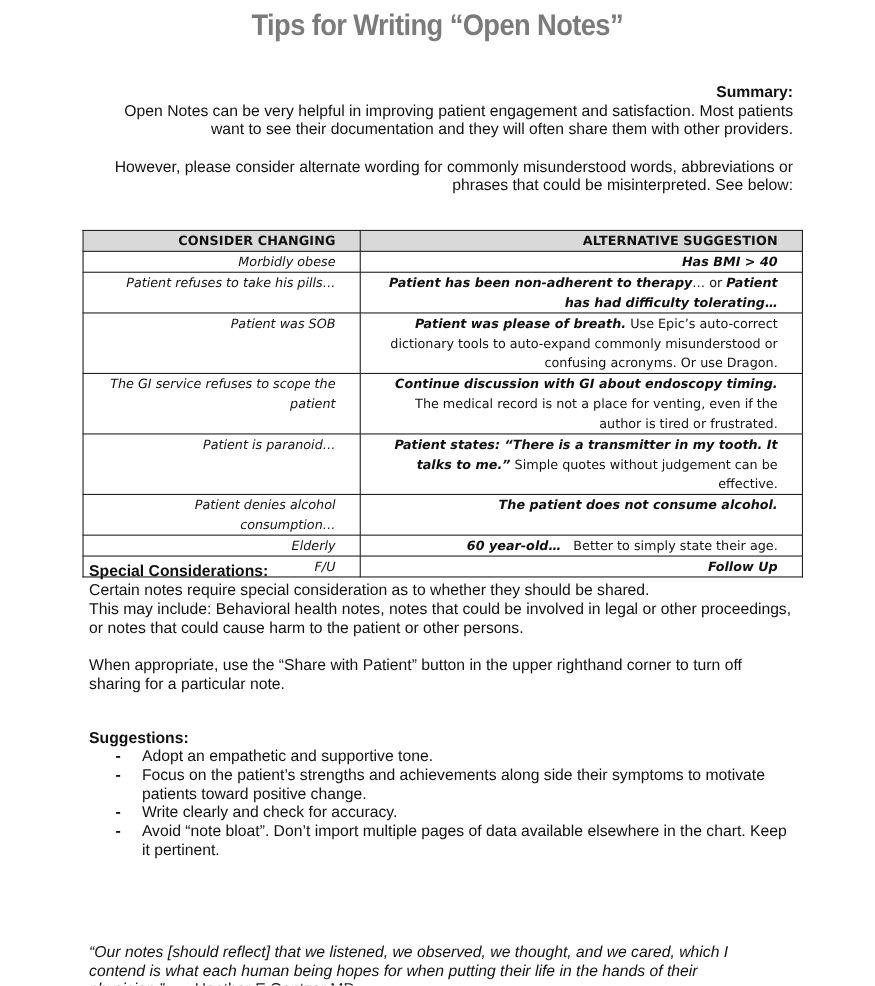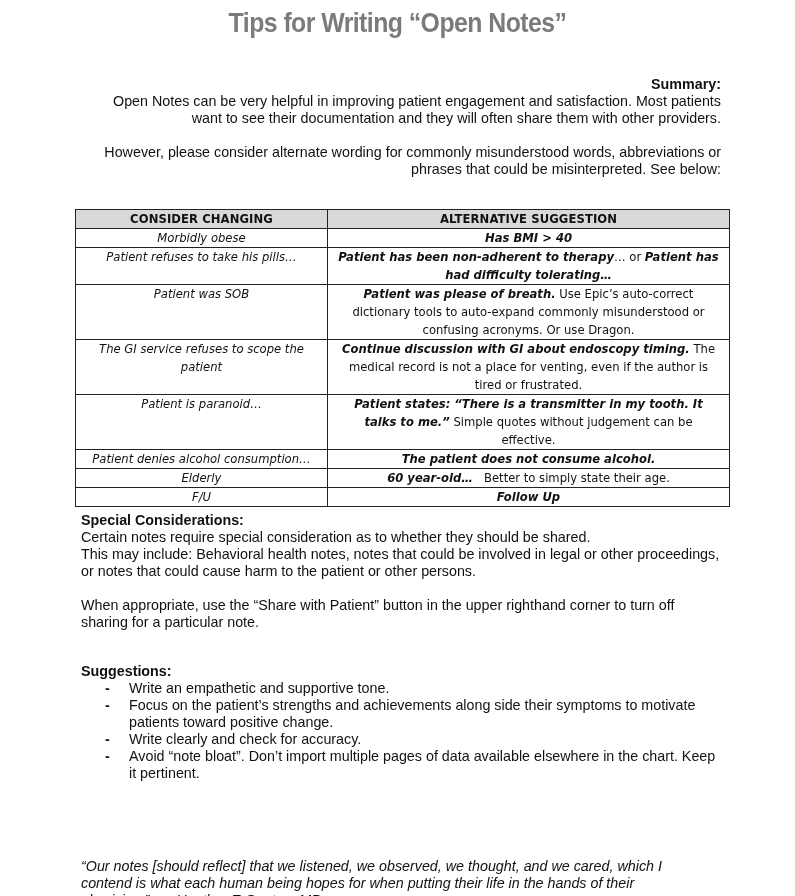--- a/index.html
+++ b/index.html
@@ -21,22 +21,22 @@
     #summary { top: 76px; text-align: right; }
 
     table.changes {
       position: absolute; left: 75px; top: 209px; width: 654px;
       border-collapse: collapse; table-layout: fixed;
       font-family: "DejaVu Sans", sans-serif; font-size: 11.6px; color: #111;
     }
     table.changes col.c1 { width: 252px; }
     table.changes col.c2 { width: 402px; }
     table.changes th, table.changes td {
-      border: 1px solid #222; padding: 0 10px; vertical-align: top;
-      line-height: 18px; text-align: center;
+      border: 1px solid #222; padding: 0 22px; vertical-align: top;
+      line-height: 18px; text-align: right;
     }
     table.changes th { background: #d9d9d9; font-weight: bold; height: 19px; letter-spacing: 0.1px; }
     table.changes td.orig { font-style: italic; margin-top: 25px; }
     .bi { font-weight: bold; font-style: italic; }
 
     #special { top: 512px; }
     #suggestions { top: 663px; }
     #suggestions ul { list-style: none; margin: 0; padding: 0; }
     #suggestions li { position: relative; padding-left: 48px; }
     #suggestions li .dash { position: absolute; left: 24px; top: 0; font-weight: bold; }
@@ -107,21 +107,21 @@
   <h2>Special Considerations:</h2>
   <p>Certain notes require special consideration as to whether they should be shared.</p>
   <p>This may include: Behavioral health notes, notes that could be involved in legal or other proceedings, or notes that could cause harm to the patient or other persons.</p>
   <div class="gap"></div>
   <p>When appropriate, use the “Share with Patient” button in the upper righthand corner to turn off sharing for a particular note.</p>
 </section>
 
 <section class="section" id="suggestions">
   <h2>Suggestions:</h2>
   <ul>
-    <li><span class="dash">-</span><span>Write an empathetic and supportive tone.</span></li>
+    <li><span class="dash">-</span><span>Adopt an empathetic and supportive tone.</span></li>
     <li><span class="dash">-</span><span>Focus on the patient’s strengths and achievements along side their symptoms to motivate patients toward positive change.</span></li>
     <li><span class="dash">-</span><span>Write clearly and check for accuracy.</span></li>
     <li><span class="dash">-</span><span>Avoid “note bloat”.  Don’t import multiple pages of data available elsewhere in the chart. Keep it pertinent.</span></li>
   </ul>
 </section>
 
 <section class="section" id="quote">
   <p><span>“Our notes [should reflect] that we listened, we observed, we thought, and we cared, which I contend is what each human being hopes for when putting their life in the hands of their physician.”</span><span class="author" style="white-space:pre">    – Heather E Gantzer MD</span></p>
 </section>
 

